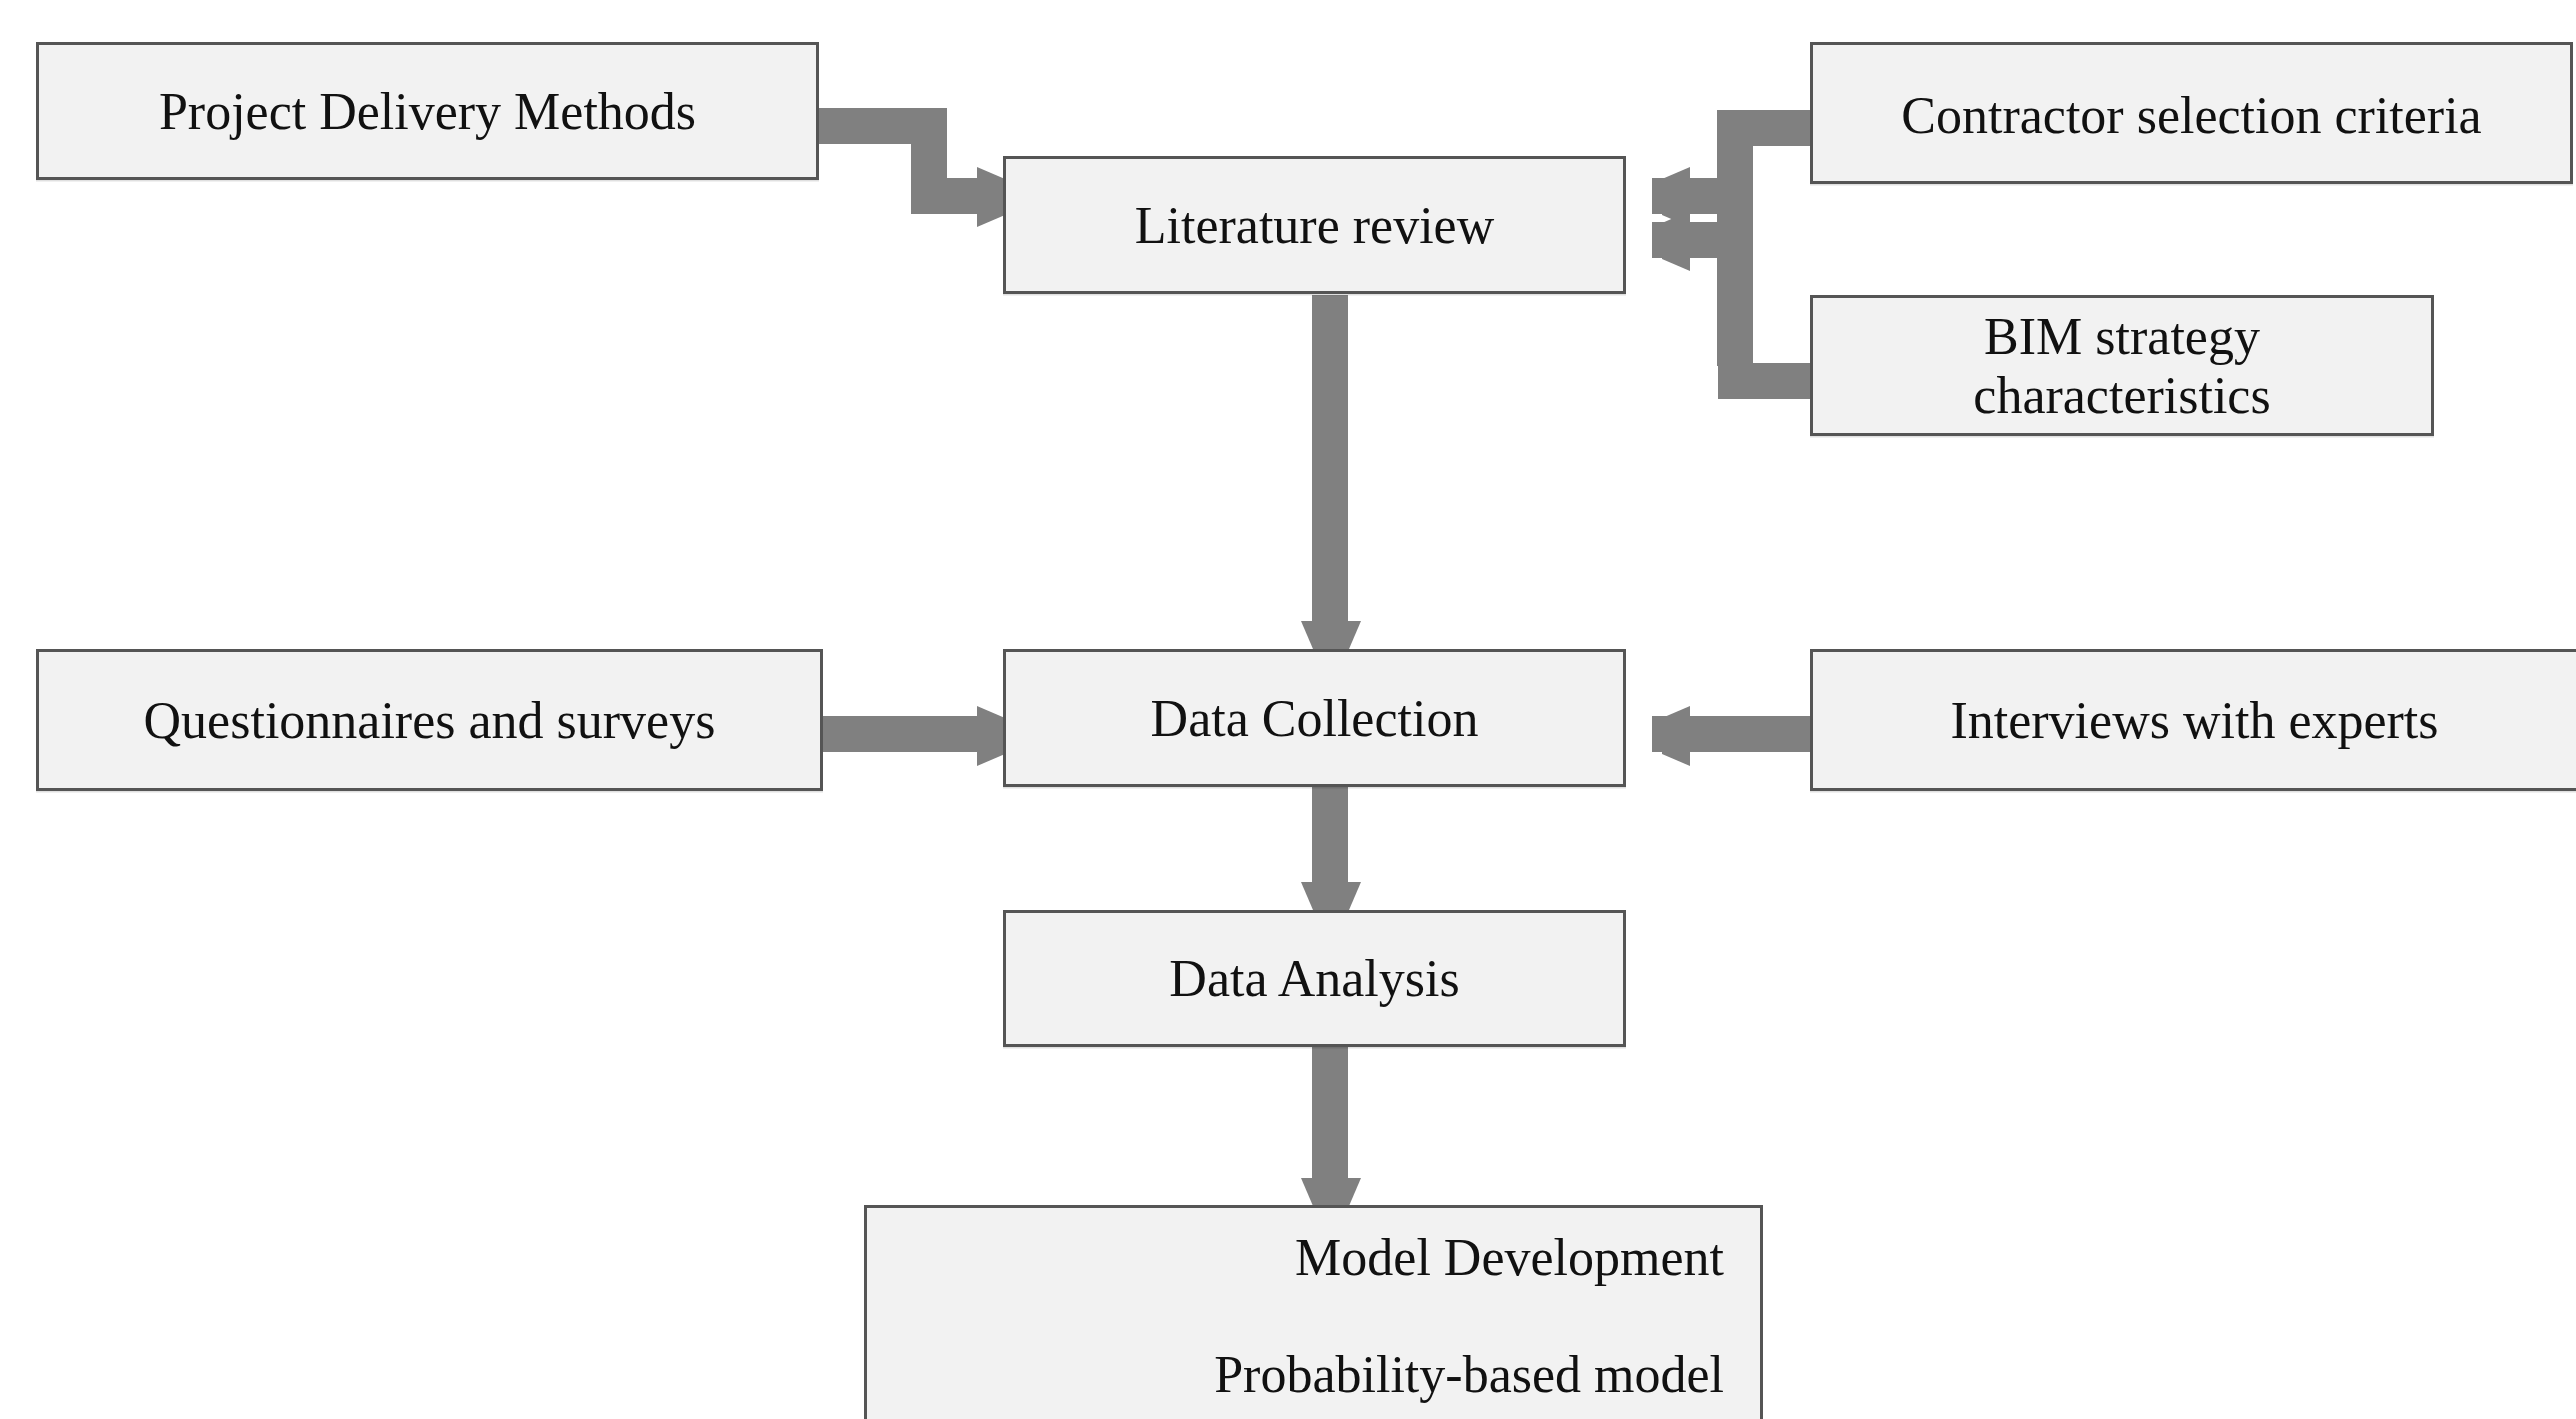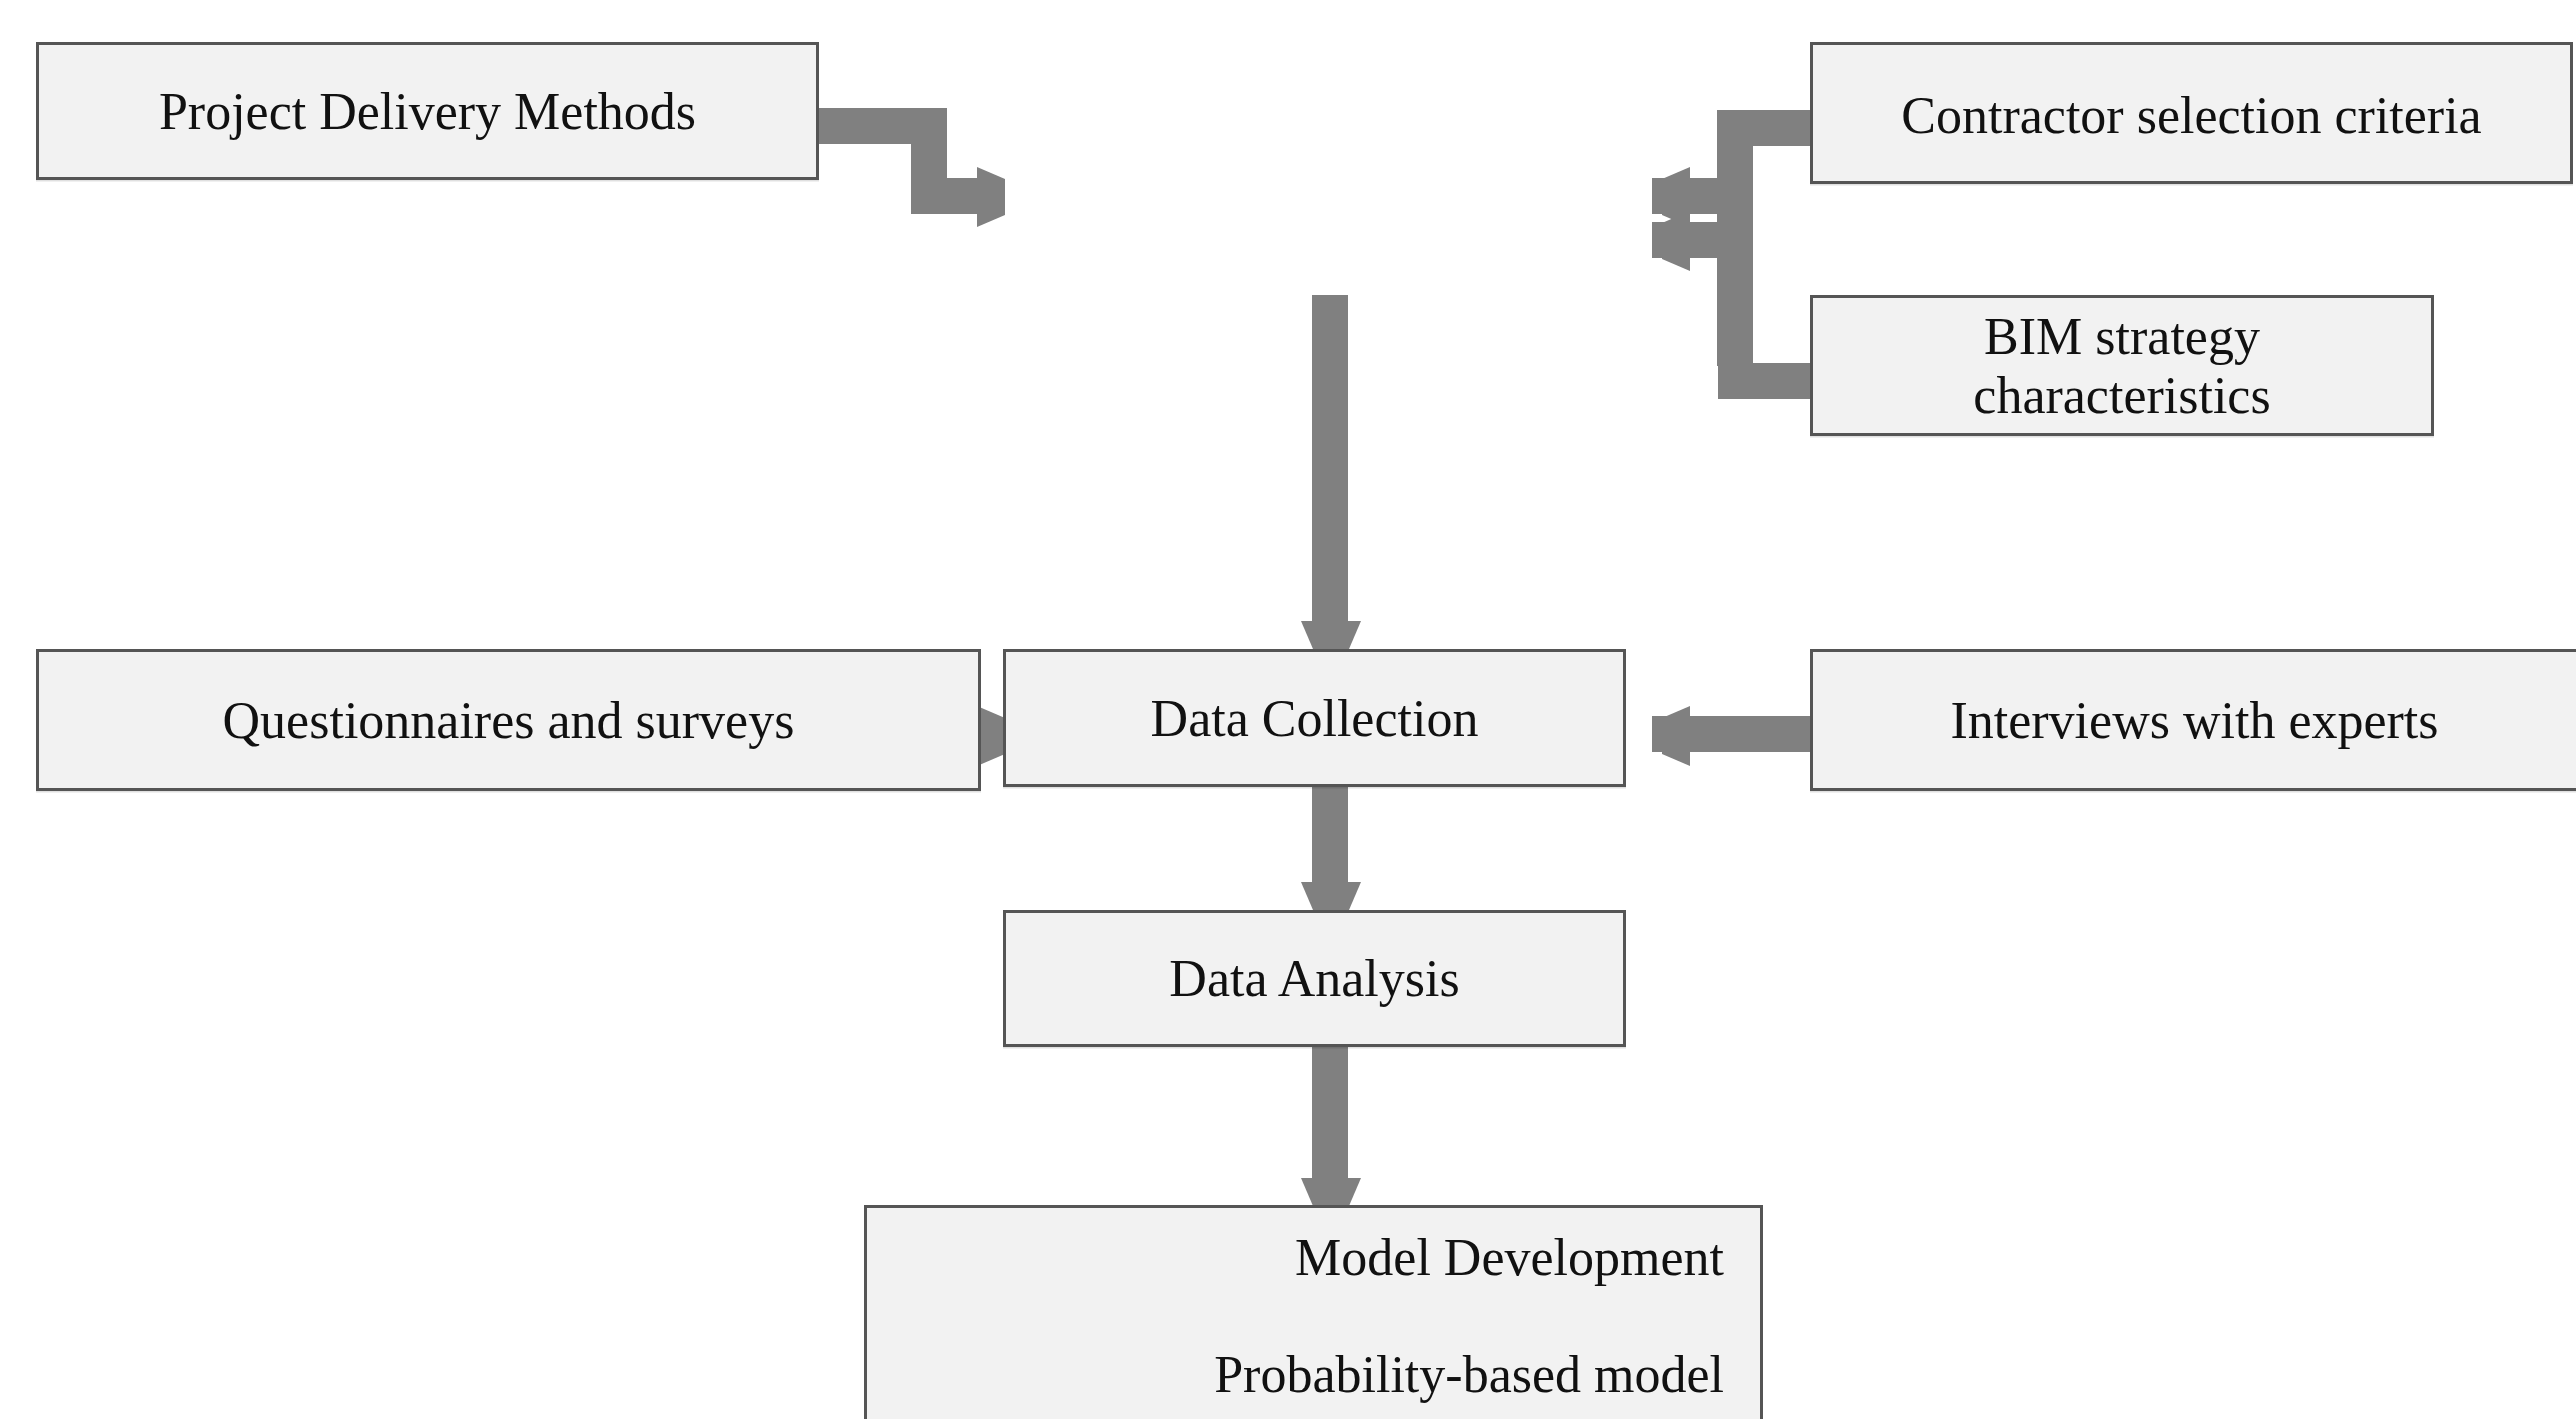--- a/index.html
+++ b/index.html
@@ -24,21 +24,21 @@
     text-align: center;
     box-shadow: 0 1.5px 0 rgba(0,0,0,0.12);
   }
   .node .node-label { display: block; }
 
   
   .n-pdm { left: 18px;   top: 24px;   width: 783px; height: 138px; }
   .n-lit { left: 985px; top: 138px;  width: 623px;  height: 138px; }
   .n-csc { left: 1792px; top: 24px;   width: 763px; height: 142px; align-items: flex-end; }
   .n-bim { left: 1792px; top: 277px;  width: 624px; height: 141px; }
-  .n-qas { left: 18px;   top: 631px;  width: 945px; height: 142px; align-items: center; }
+  .n-qas { left: 18px;   top: 631px;  width: 787px; height: 142px; align-items: center; }
   .n-dc  { left: 985px; top: 631px;  width: 623px;  height: 138px; }
   .n-iwe { left: 1792px; top: 631px;  width: 769px; height: 142px; text-align: right; }
   .n-da  { left: 985px; top: 892px; width: 623px;  height: 137px; }
   .n-md  { left: 846px; top: 1187px; width: 899px; height: 224px; flex-direction: column; line-height: 1.55; align-items: flex-end; }
 
   
   .seg { position: absolute; background: #808080; }
   
   .arr { position: absolute; width: 0; height: 0; }
   .arr-right { border-top: 12.4px solid transparent; border-bottom: 12.4px solid transparent; border-left: 28px solid #808080; }
@@ -110,20 +110,23 @@
   <div class="seg s-dc-da"></div>
   <div class="arr arr-down a-da-top"></div>
 
   <div class="seg s-da-md"></div>
   <div class="arr arr-down a-md-top"></div>
 
   <div class="node n-pdm">
     <span class="node-label">Project Delivery Methods</span>
   </div>
 
+  <div class="node n-lit">
+    <span class="node-label">Literature review</span>
+  </div>
 
   <div class="node n-csc">
     <span class="node-label">Contractor selection criteria</span>
   </div>
 
   <div class="node n-bim">
     <span class="node-label">BIM strategy characteristics</span>
   </div>
 
   <div class="node n-qas">

